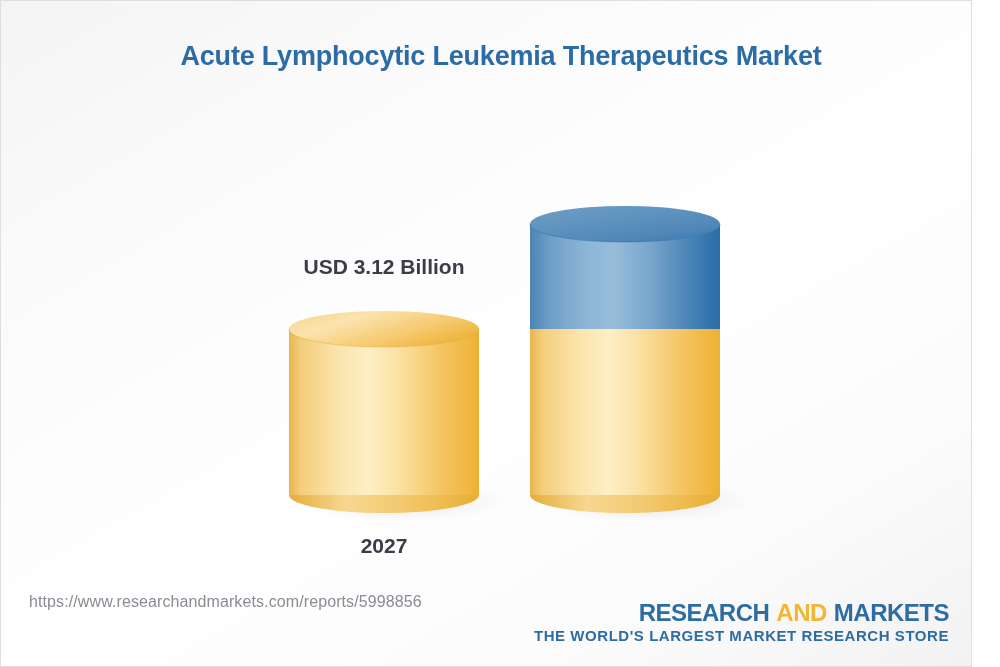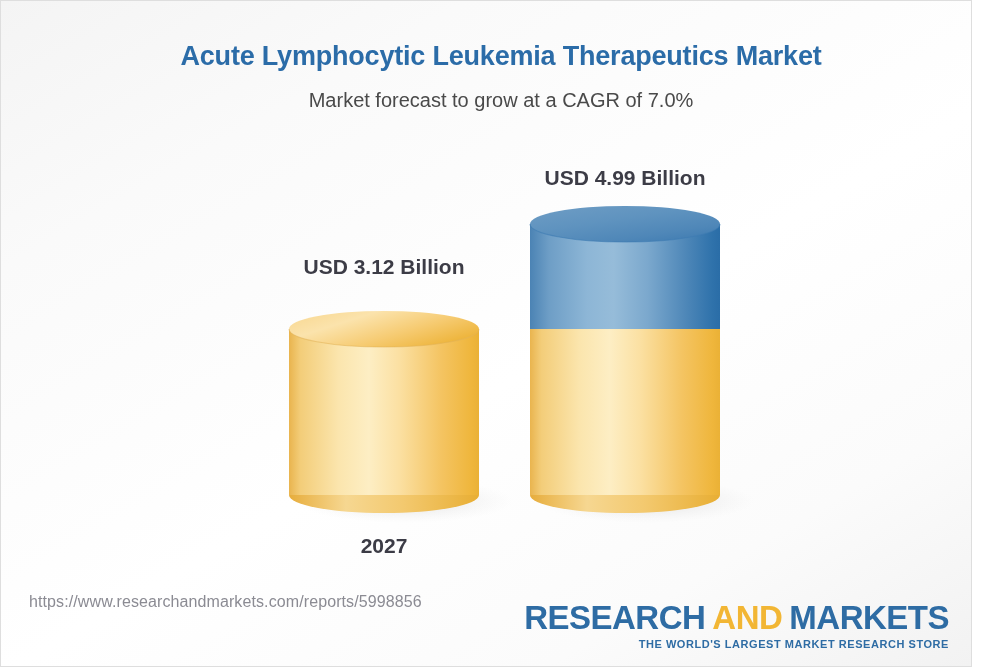--- a/index.html
+++ b/index.html
@@ -78,46 +78,45 @@
     color: #8b8b93;
     letter-spacing: 0.1px;
   }
   .logo {
     position: absolute;
     right: 22px;
     top: 600px;
     text-align: right;
   }
   .logo-word {
-    font-size: 33px;
+    font-size: 24px;
     font-weight: bold;
     letter-spacing: -0.5px;
     line-height: 1.02;
     white-space: nowrap;
     margin-left: 12px;
   }
   .logo-blue { color: #2e6ca4; }
   .logo-gold { color: #f2b634; }
   .logo-tag {
-    font-size: 11px;
+    font-size: 15px;
     font-weight: bold;
     color: #2e6ca4;
     letter-spacing: 0.55px;
     line-height: 1.1;
     margin-top: 3px;
     white-space: nowrap;
   }
 </style>
 </head>
 <body>
 
 <div id="infographic">
 
   <div class="title">Acute Lymphocytic Leukemia Therapeutics Market</div>
-  <div class="subtitle">Market forecast to grow at a CAGR of 7.0%</div>
 
   <div class="plot">
 
     <svg width="1000" height="600" viewBox="0 0 1000 600">
       <defs>
 
         <linearGradient id="goldBody" x1="0" y1="0" x2="1" y2="0">
           <stop offset="0%" stop-color="#e9b44e"></stop>
           <stop offset="6%" stop-color="#f3cd79"></stop>
           <stop offset="26%" stop-color="#fbe5ad"></stop>
@@ -186,21 +185,20 @@
 
         <rect x="529" y="223" width="190" height="105" fill="url(#blueBody)"></rect>
 
         <ellipse cx="624" cy="223" rx="95" ry="18" fill="url(#blueTop)"></ellipse>
         <path d="M529,223 A95,18 0 0 0 719,223" fill="none" stroke="#3d7cb2" stroke-opacity="0.6" stroke-width="1.1"></path>
       </g>
     </svg>
 
     
     <div class="value-label" style="left:283px; top:254px; width:200px;">USD 3.12 Billion</div>
-    <div class="value-label" style="left:524px; top:165px; width:200px;">USD 4.99 Billion</div>
 
     
     <div class="cat-label" style="left:283px; top:533px; width:200px;">2027</div>
   </div>
 
   <div class="source-url">https://www.researchandmarkets.com/reports/5998856</div>
 
   <div class="logo">
     <div class="logo-word"><span class="logo-blue">RESEARCH</span><span class="logo-gold" style="margin:0 7px;">AND</span><span class="logo-blue">MARKETS</span></div>
     <div class="logo-tag">THE WORLD'S LARGEST MARKET RESEARCH STORE</div>

